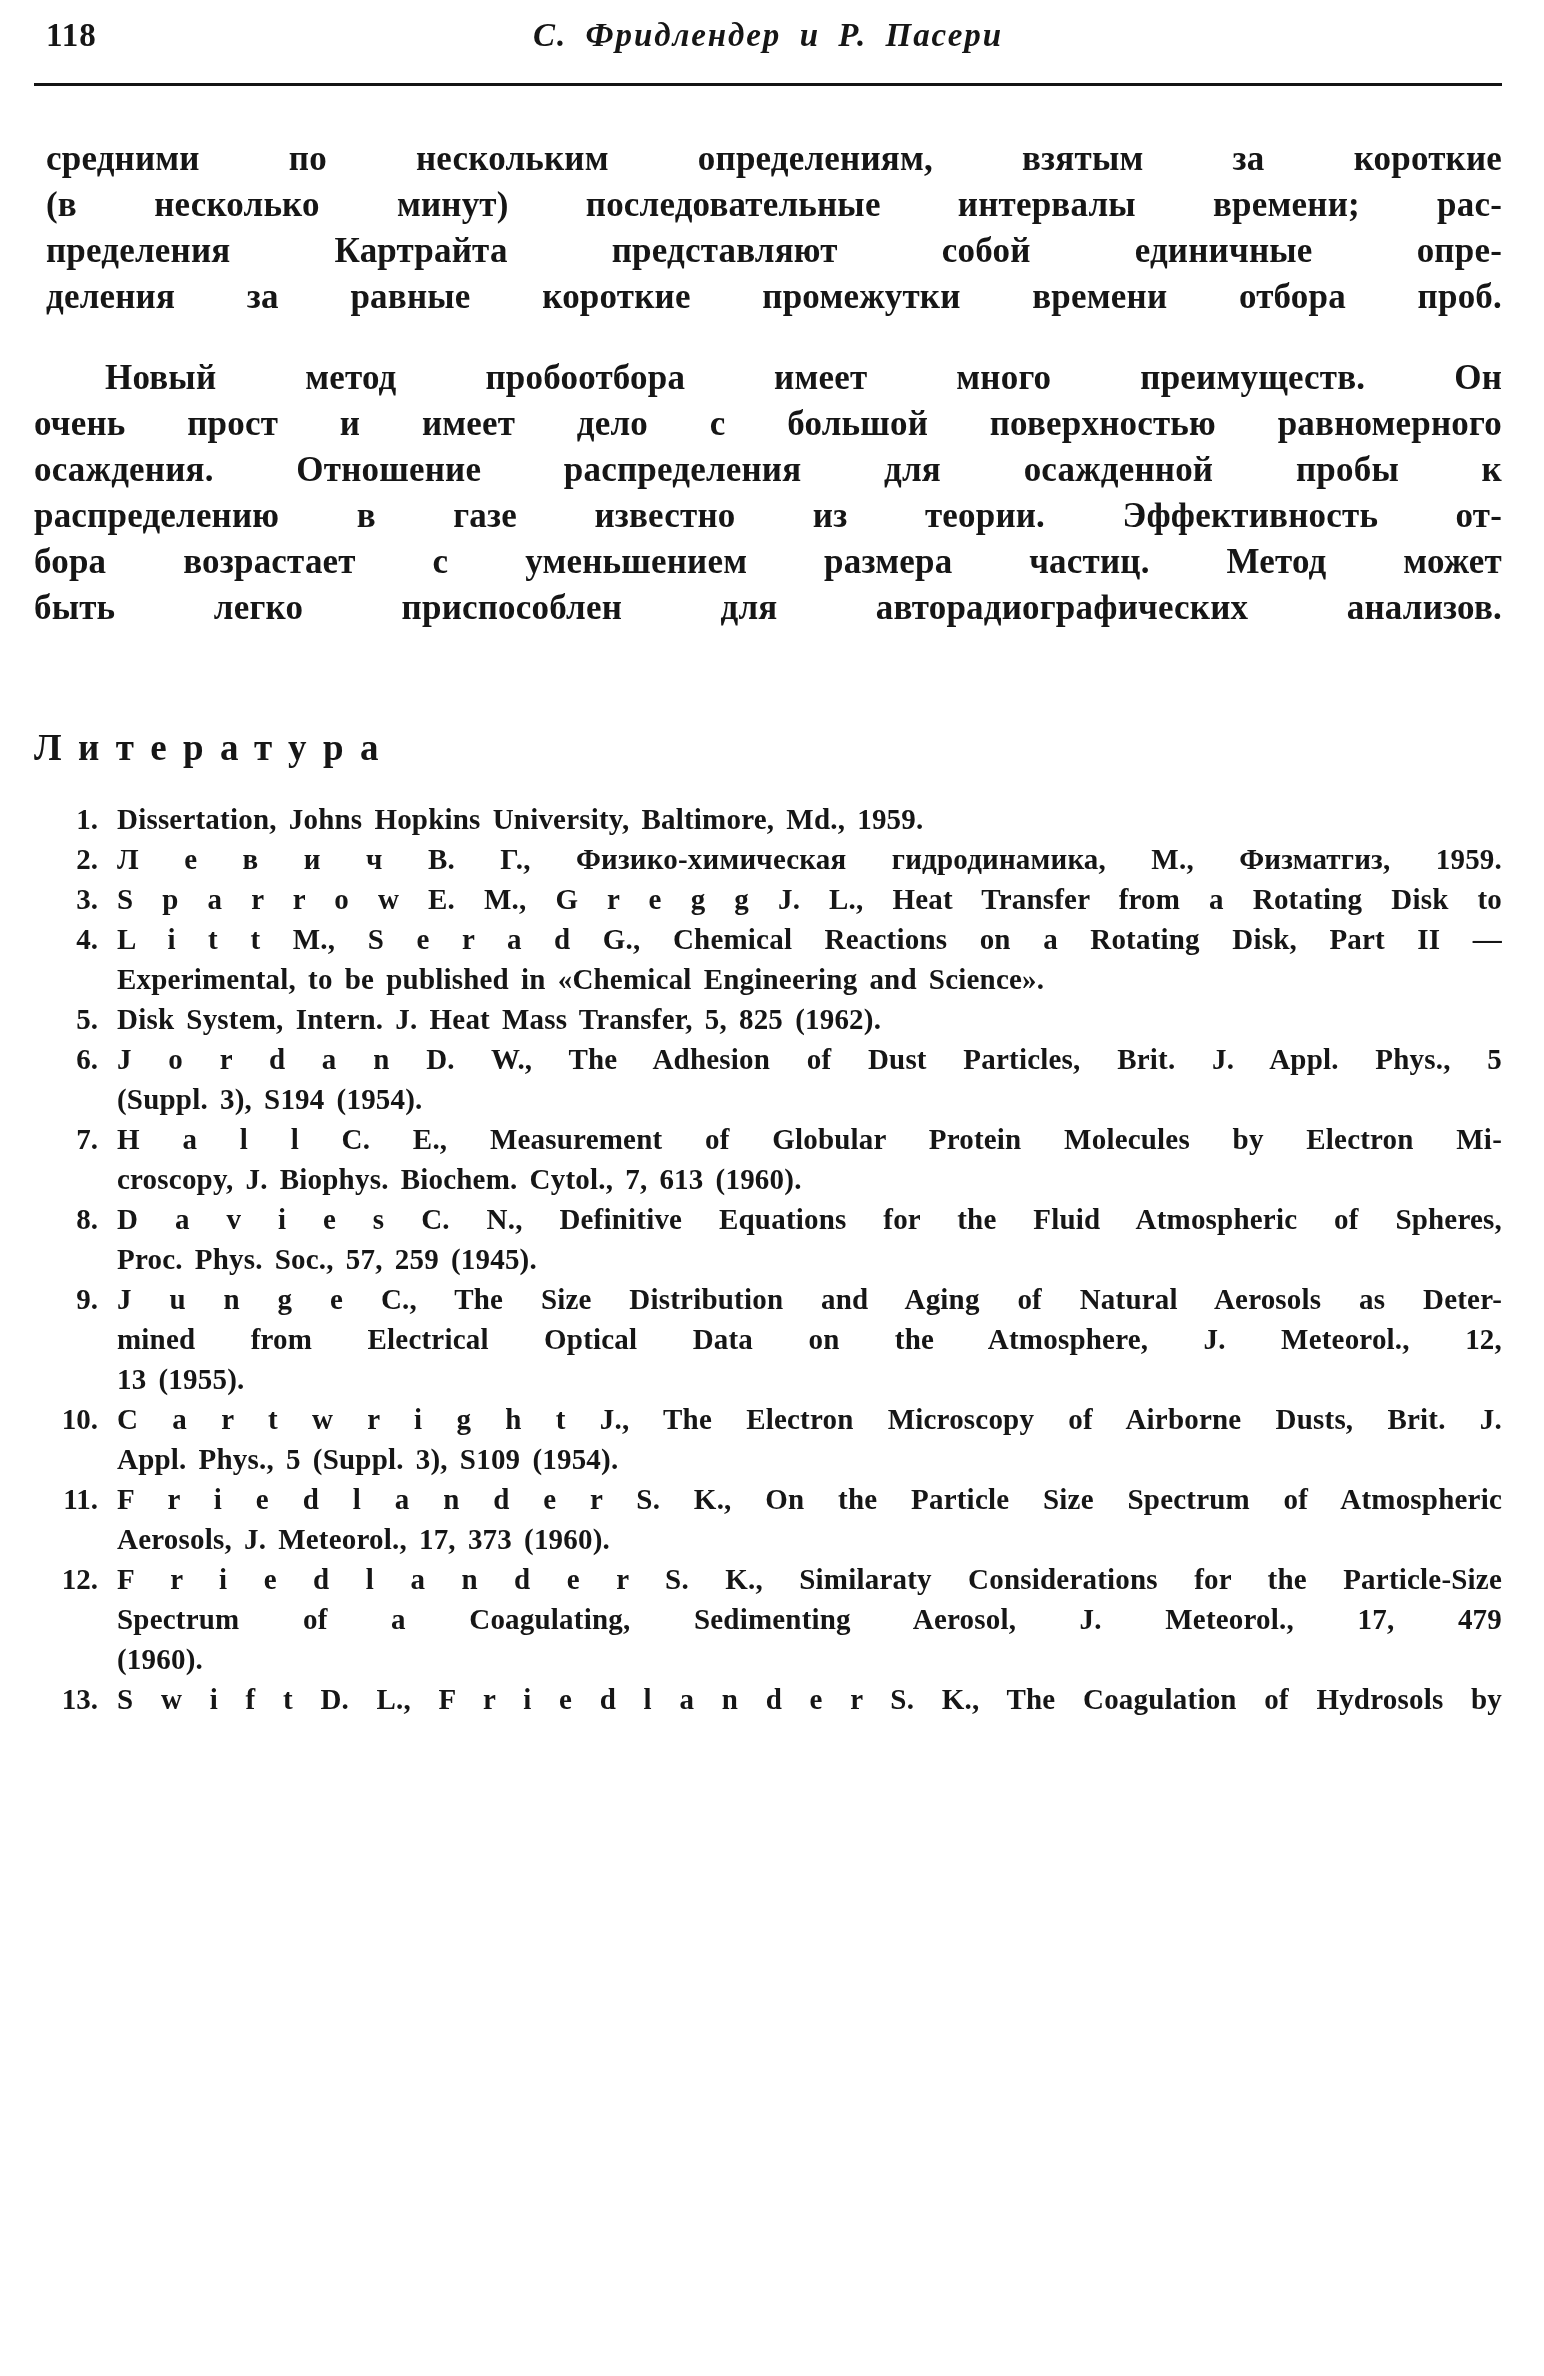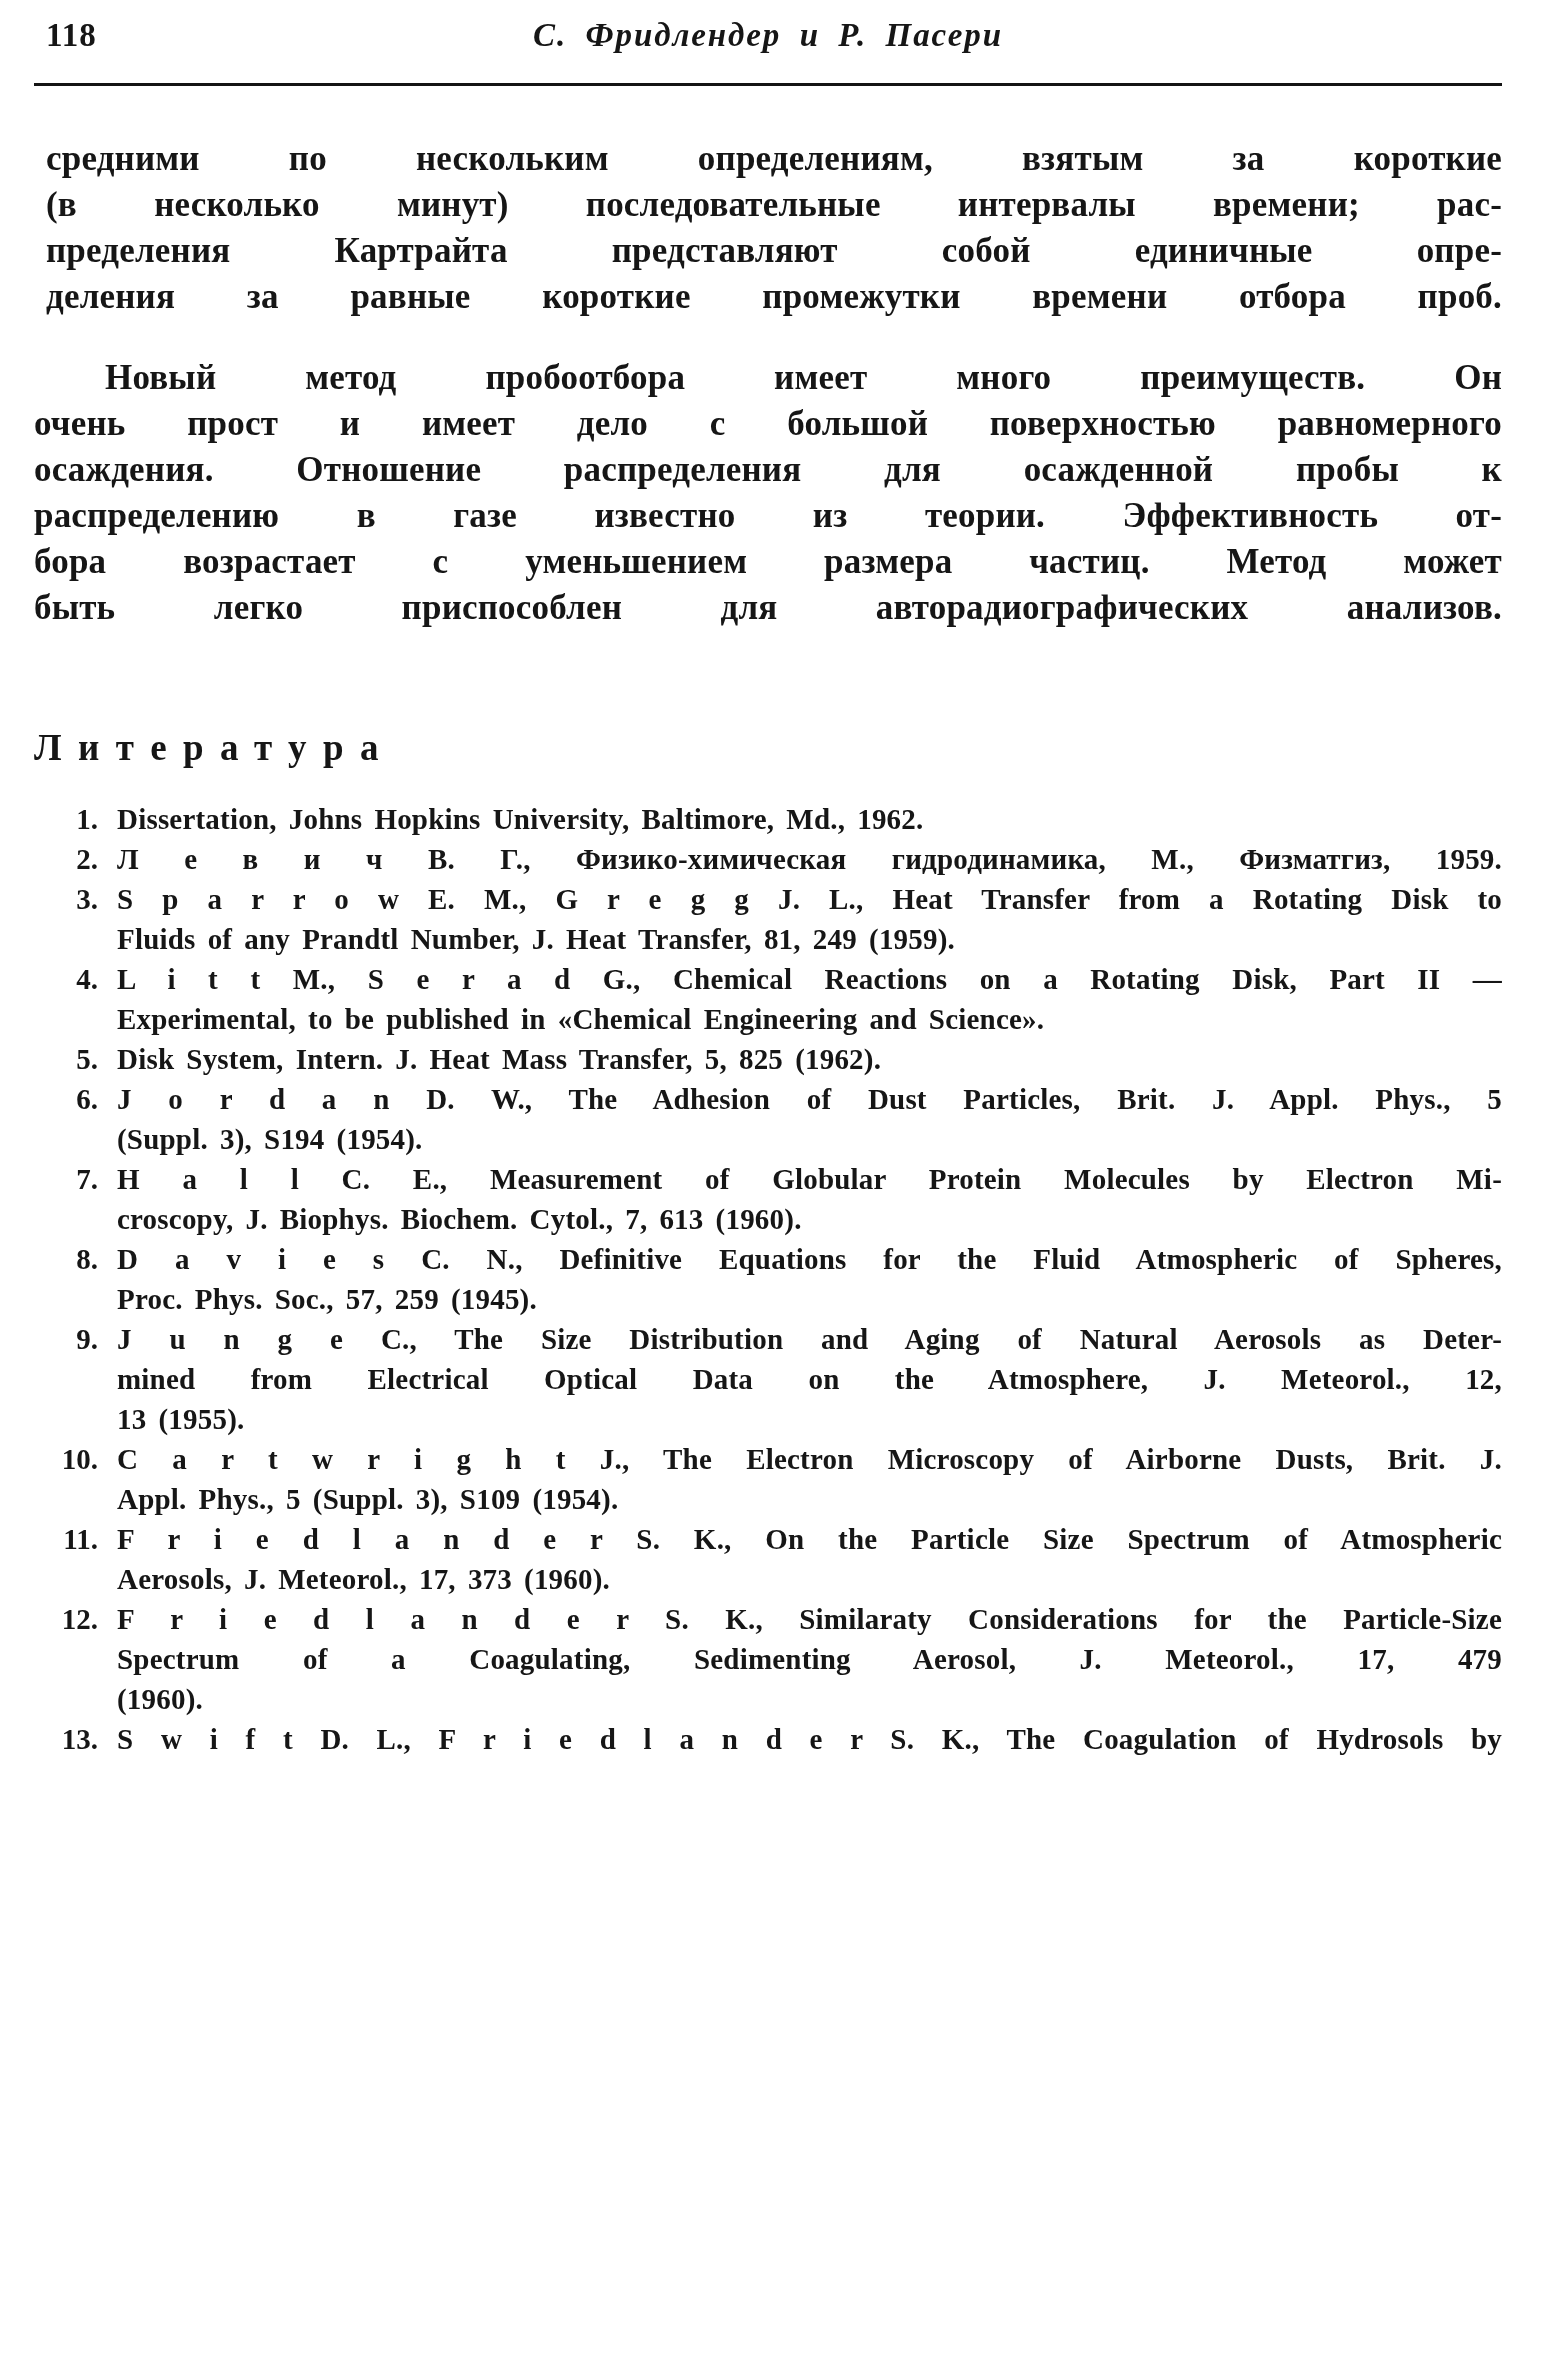--- a/index.html
+++ b/index.html
@@ -81,30 +81,29 @@
         <div class="body-line j">распределению в газе известно из теории. Эффективность от-</div>
         <div class="body-line j">бора возрастает с уменьшением размера частиц. Метод может</div>
         <div class="body-line j">быть легко приспособлен для авторадиографических анализов.</div>
       </section>
 
     <h2 class="h-lit">Литература</h2>
 
     <ol class="refs" id="refs">
         <li class="ref">
           <span class="ref-num">1.</span>
-          <div class="ref-line">Dissertation, Johns Hopkins University, Baltimore, Md., 1962.</div>
+          <div class="ref-line">Dissertation, Johns Hopkins University, Baltimore, Md., 1959.</div>
         </li>
         <li class="ref">
           <span class="ref-num">2.</span>
           <div class="ref-line j">Л е в и ч В. Г., Физико-химическая гидродинамика, М., Физматгиз, 1959.</div>
         </li>
         <li class="ref">
           <span class="ref-num">3.</span>
           <div class="ref-line j">S p a r r o w E. M., G r e g g J. L., Heat Transfer from a Rotating Disk to</div>
-          <div class="ref-line">Fluids of any Prandtl Number, J. Heat Transfer, 81, 249 (1959).</div>
         </li>
         <li class="ref">
           <span class="ref-num">4.</span>
           <div class="ref-line j">L i t t M., S e r a d G., Chemical Reactions on a Rotating Disk, Part II —</div>
           <div class="ref-line">Experimental, to be published in «Chemical Engineering and Science».</div>
         </li>
         <li class="ref">
           <span class="ref-num">5.</span>
           <div class="ref-line">Disk System, Intern. J. Heat Mass Transfer, 5, 825 (1962).</div>
         </li>

